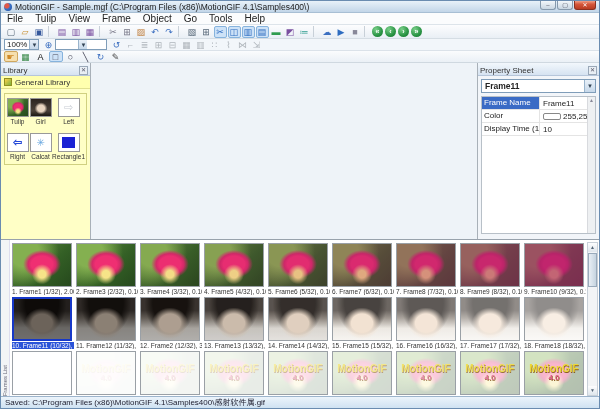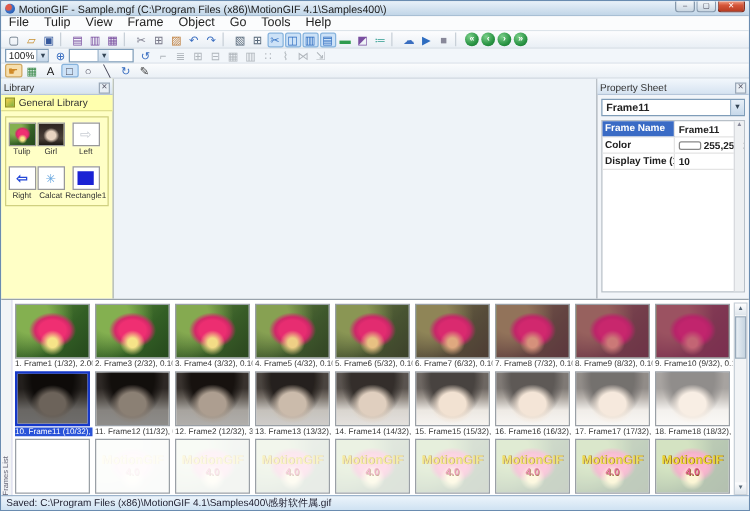--- a/index.html
+++ b/index.html
@@ -83,21 +83,21 @@
     background:radial-gradient(ellipse at 45% 40%, #f4e2ce, #e2c2a2 85%); }
   .portrait .body { position:absolute; bottom:-4px; left:22px; width:44px; height:18px; border-radius:45% 45% 0 0;
     background:linear-gradient(180deg,#7e5a50,#5c3a34); }
 
   
   .propsheet { position:absolute; right:0; top:0; width:122px; height:176px; background:#f2f5f9; border-left:1px solid #a8b0b8; }
   .pscombo { margin:3px 3px 3px 3px; height:14px; border:1px solid #7f9db9; background:#fff; display:flex; align-items:center; }
   .pscombo .cv { flex:1; font-size:8.5px; font-weight:bold; padding-left:3px; }
   .pscombo .ca { width:11px; height:100%; background:linear-gradient(180deg,#e8f0f8,#c6d8ea); border-left:1px solid #9ab4cc; font-size:6px; line-height:13px; text-align:center; color:#345; }
   .psgrid { margin:1px 3px; background:#fff; border:1px solid #b8c0c8; height:138px; position:relative; }
-  .prow { display:flex; height:13px; border-bottom:1px solid #e4e4e4; font-size:8px; align-items:center;font-weight:bold; }
+  .prow { display:flex; height:13px; border-bottom:1px solid #e4e4e4; font-size:8px; align-items:center; }
   .pcell-l { width:58px; padding-left:2px; height:100%; line-height:12px; border-right:1px solid #e4e4e4; overflow:hidden; white-space:nowrap; }
   .pcell-l.sel { background:#3a6bc5; color:#fff; }
   .pcell-v { flex:1; padding-left:3px; display:flex; align-items:center; overflow:hidden; white-space:nowrap; }
   .swatch { width:18px; height:7px; background:#fff; border:1px solid #888; border-radius:2px; margin-right:2px; flex:none; }
   .psscroll { position:absolute; right:0; top:0; width:8px; height:100%; background:#eef0f2; border-left:1px solid #d8dade; font-size:5px; text-align:center; color:#889; }
 
   
   .framespanel { position:absolute; left:0; top:238px; right:0; height:159px; background:#fff; border-top:1px solid #98a2ac; overflow:hidden; }
   .sidelabel { position:absolute; left:0; top:0; bottom:0; width:9px; background:#f2f4f6; border-right:1px solid #dde; }
   .sidelabel span { position:absolute; bottom:2px; left:1px; font-size:6px; color:#667; writing-mode:vertical-rl; transform:rotate(180deg); white-space:nowrap; }

